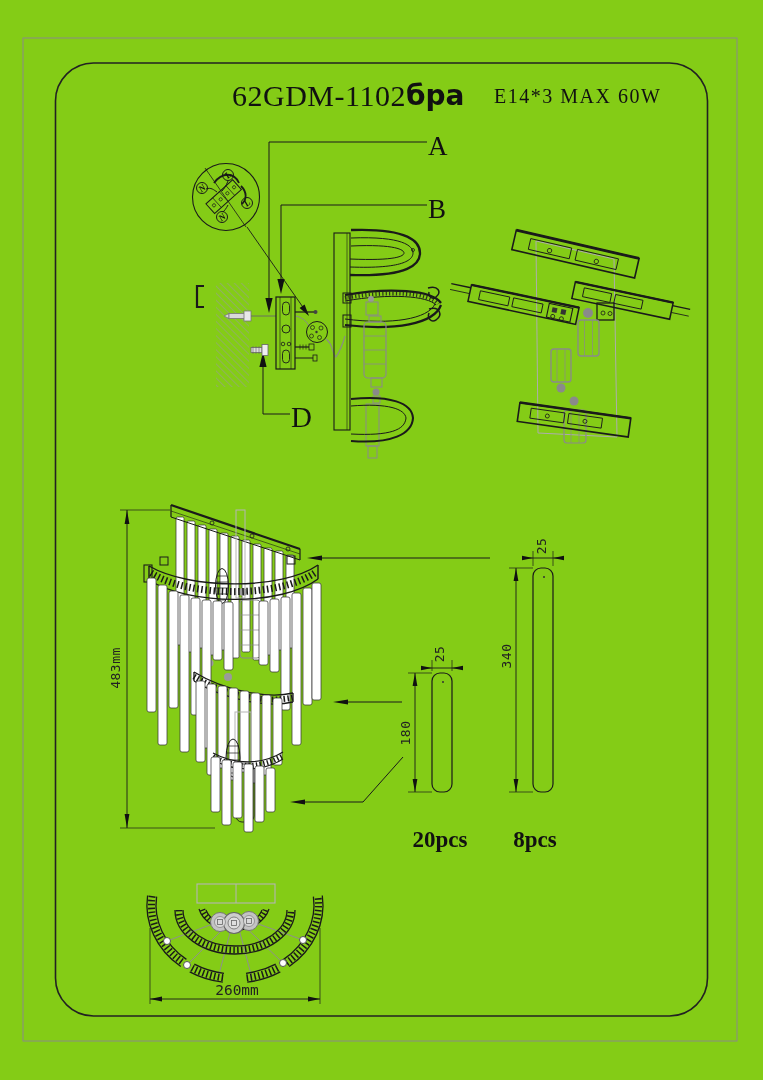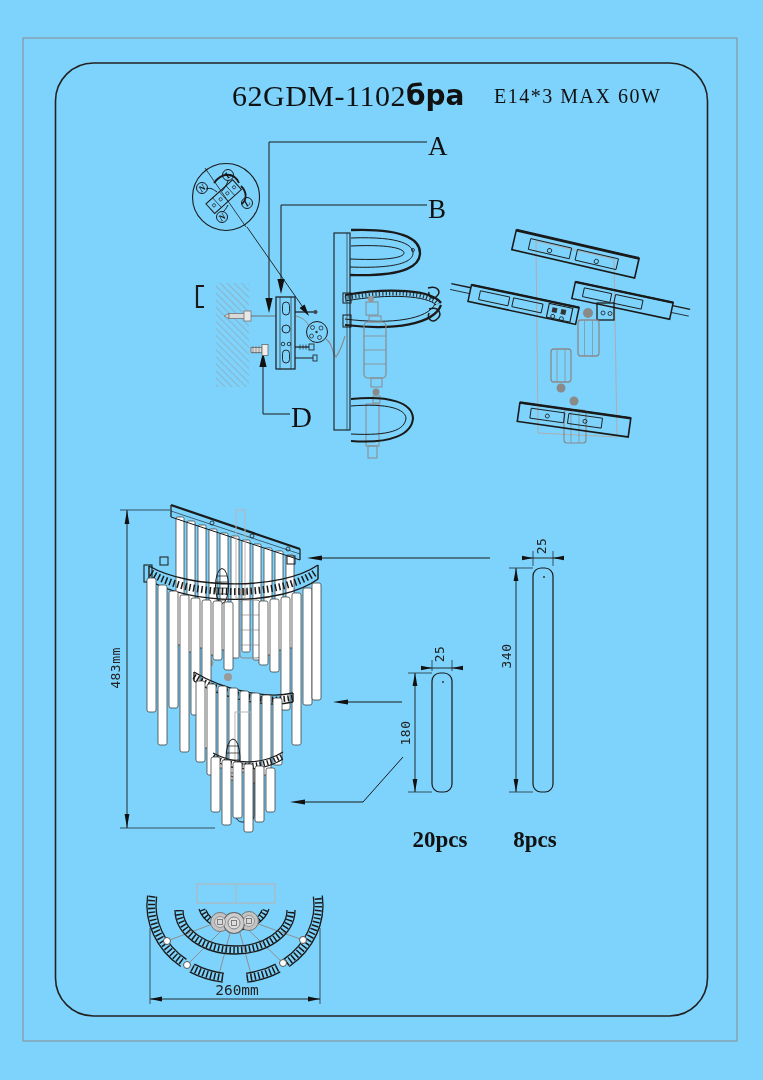--- a/index.html
+++ b/index.html
@@ -1,16 +1,16 @@
 <!DOCTYPE html>
 <html><head>
 <meta charset="utf-8">
 <style>
   html,body{margin:0;padding:0;background:#fff;}
-  .page{position:relative;width:763px;height:1080px;background:#7dd3fc;overflow:hidden;
+  .page{position:relative;width:763px;height:1080px;background:#84cc16;overflow:hidden;
         font-family:"Liberation Serif",serif;}
   svg{position:absolute;left:0;top:0;}
   text{fill:#111;}
   .t-model{font-family:"Liberation Serif",serif;font-size:30px;letter-spacing:.5px;}
   .t-type{font-family:"DejaVu Sans",sans-serif;font-size:28px;font-weight:bold;}
   .t-spec{font-family:"Liberation Serif",serif;font-size:20px;letter-spacing:1.5px;}
   .t-callout{font-family:"Liberation Serif",serif;font-size:27px;}
   .t-callout-d{font-family:"Liberation Serif",serif;font-size:29px;}
   .t-dim{font-family:"DejaVu Sans Mono",monospace;font-size:13px;fill:#222;letter-spacing:.5px;}
   .t-dim-lg{font-family:"DejaVu Sans Mono",monospace;font-size:14.5px;fill:#222;}

